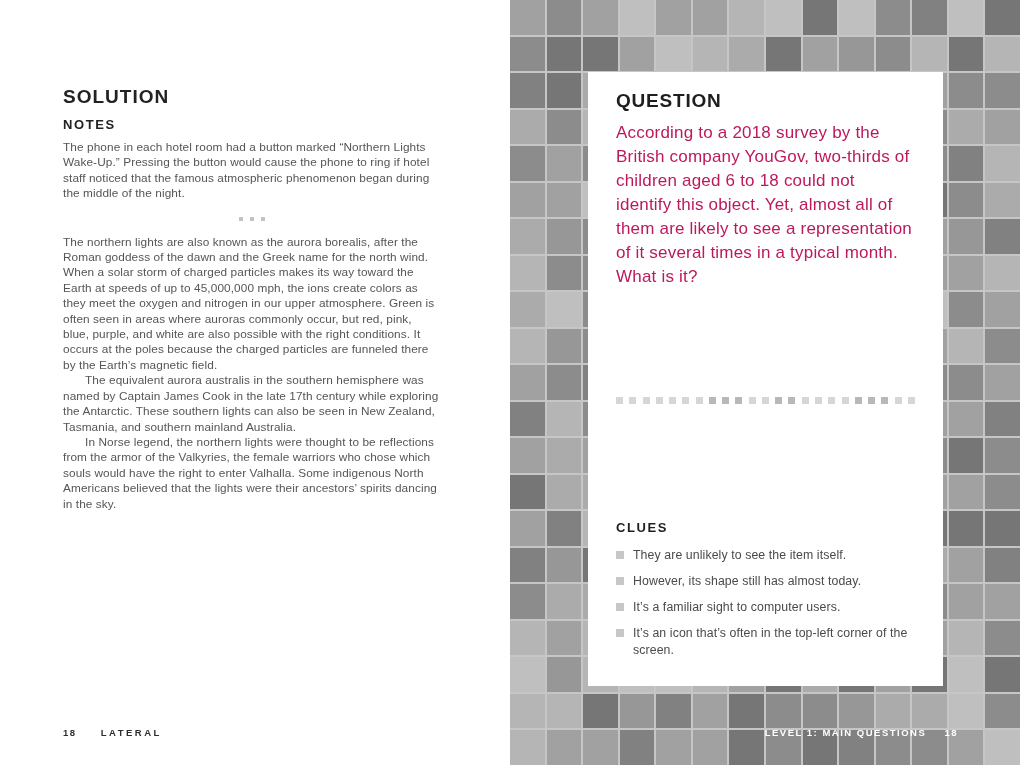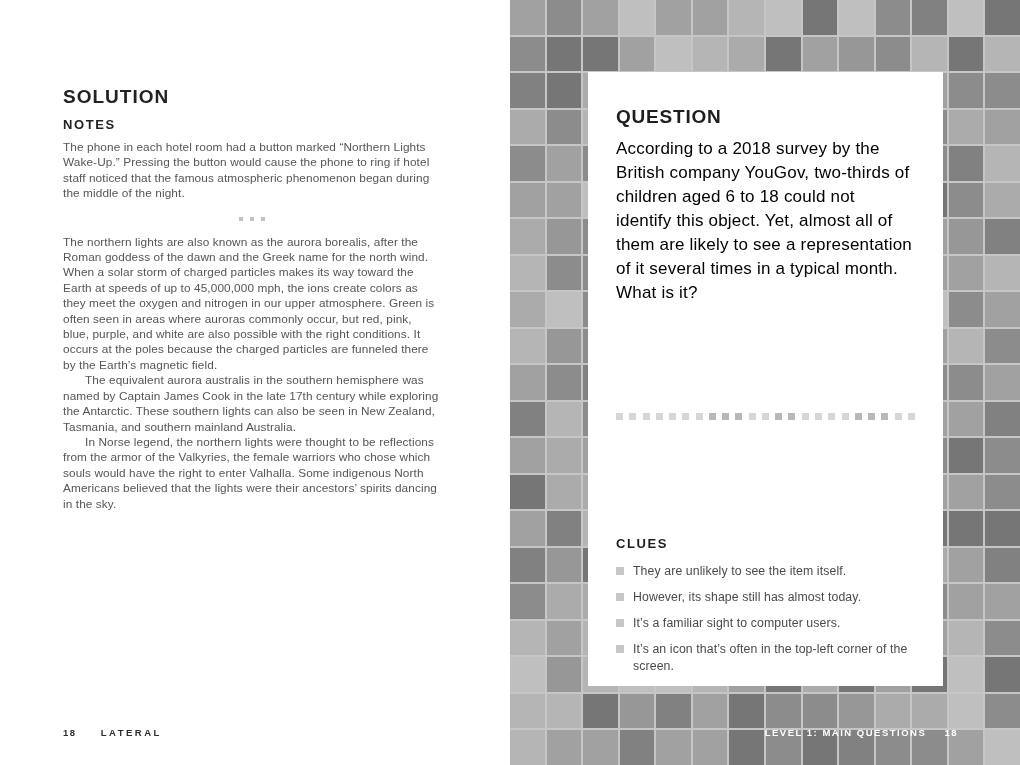--- a/index.html
+++ b/index.html
@@ -95,33 +95,33 @@
     z-index: 0;
   }
   .mosaic .tile { width: 100%; height: 100%; }
 
   .question-card {
     position: absolute;
     left: 78px; top: 72px;
     width: 355px; height: 614px;
     background: #ffffff;
     z-index: 1;
-    padding: 34px 28px;
+    padding: 18px 28px;
   }
   .question-card h1 {
     font-size: 19px;
     font-weight: bold;
     letter-spacing: 0.8px;
     color: #1e1e1e;
   }
   .question-text {
     margin-top: 9px;
     font-size: 17px;
     line-height: 24px;
-    color: #000000;
+    color: #be185d;
     letter-spacing: 0.2px;
   }
   .dotted-divider {
     margin-top: 108px;
     display: flex;
     justify-content: space-between;
     height: 7px;
   }
   .dotted-divider span {
     width: 7px; height: 7px;

